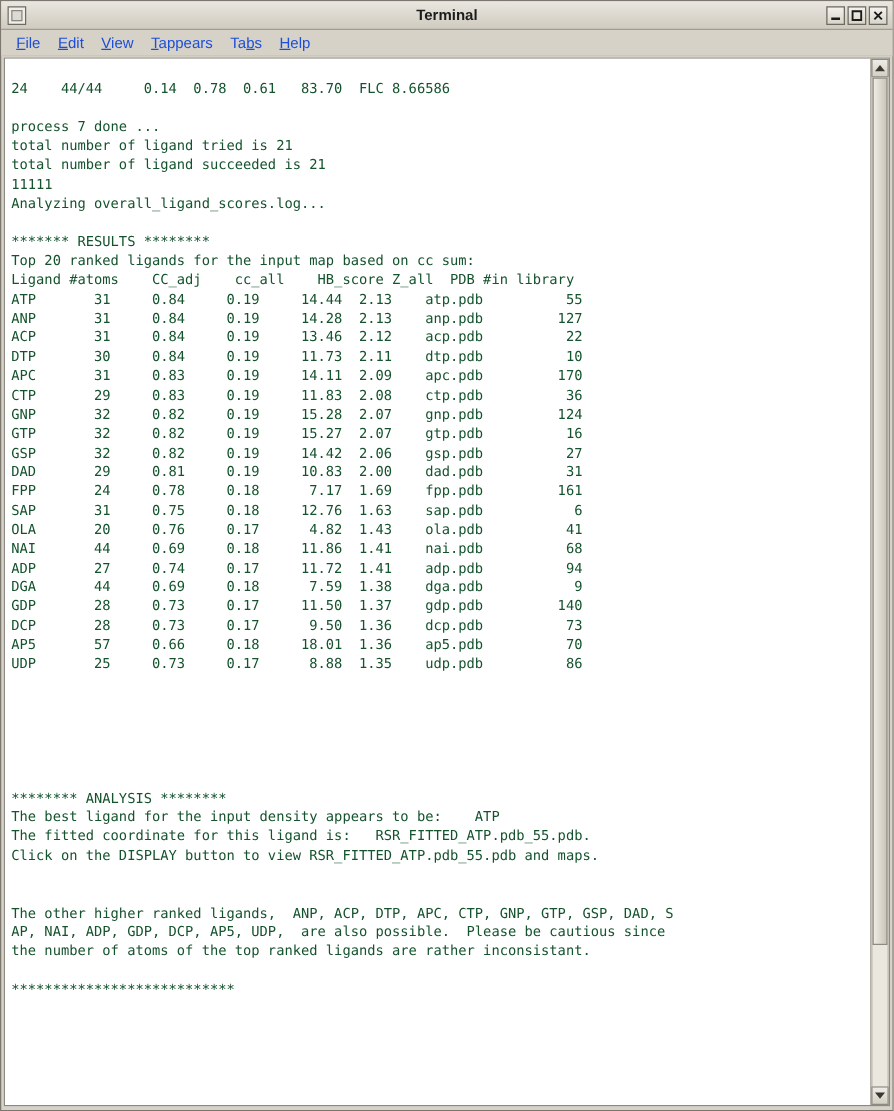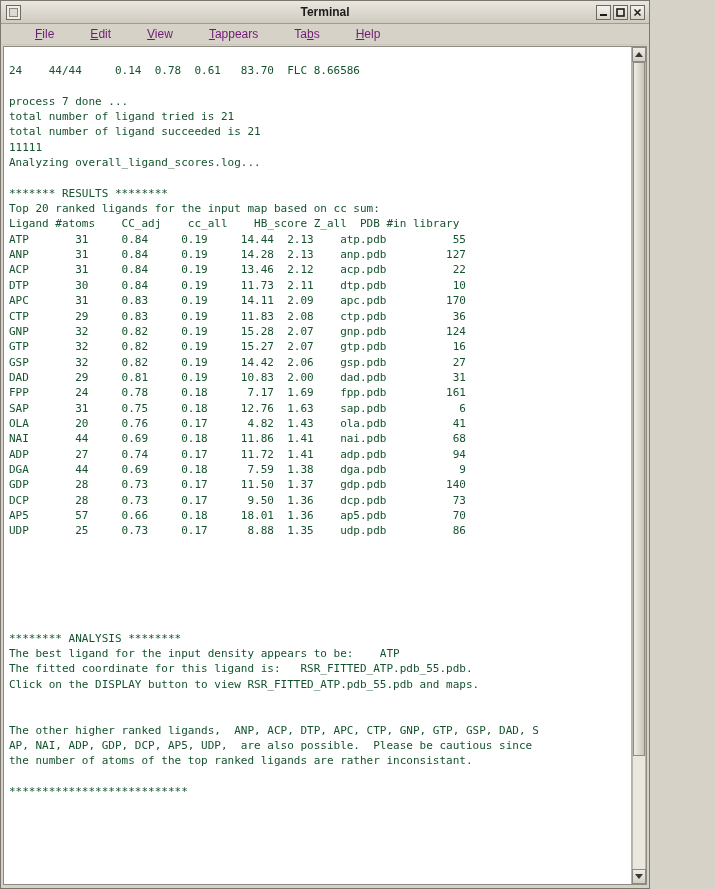--- a/index.html
+++ b/index.html
@@ -4,21 +4,21 @@
 <style>
   * { box-sizing: border-box; }
   html, body {
     margin: 0; padding: 0;
     width: 715px; height: 889px;
     background: #d6d2c8;
     font-family: "Liberation Sans", sans-serif;
     overflow: hidden;
   }
   .window {
-    width: 650px; height: 889px;
+    width: 715px; height: 889px;
     background: #d6d2c8;
     border: 1px solid #7b776e;
     display: flex;
     flex-direction: column;
   }
   
   .titlebar {
     height: 23px;
     background: linear-gradient(to bottom, #e9e7e1 0%, #dedad1 45%, #cfcbc0 100%);
     border-bottom: 1px solid #a09c92;
@@ -73,23 +73,22 @@
     background: #d6d2c8;
     display: flex;
     align-items: center;
     padding-left: 6px;
     gap: 2px;
     flex: 0 0 auto;
     border-bottom: 1px solid #cbc7bd;
   }
   .menu-item {
     font-size: 12px;
-    color: #701a75;
+    color: #1d4ed8;
     padding: 2px 6px;
-    margin-left: 22px;
   }
   .menu-item u { text-decoration: underline; }
   
   .term-wrap {
     flex: 1 1 auto;
     display: flex;
     padding: 1px 2px 3px 2px;
     min-height: 0;
   }
   .term-frame {

